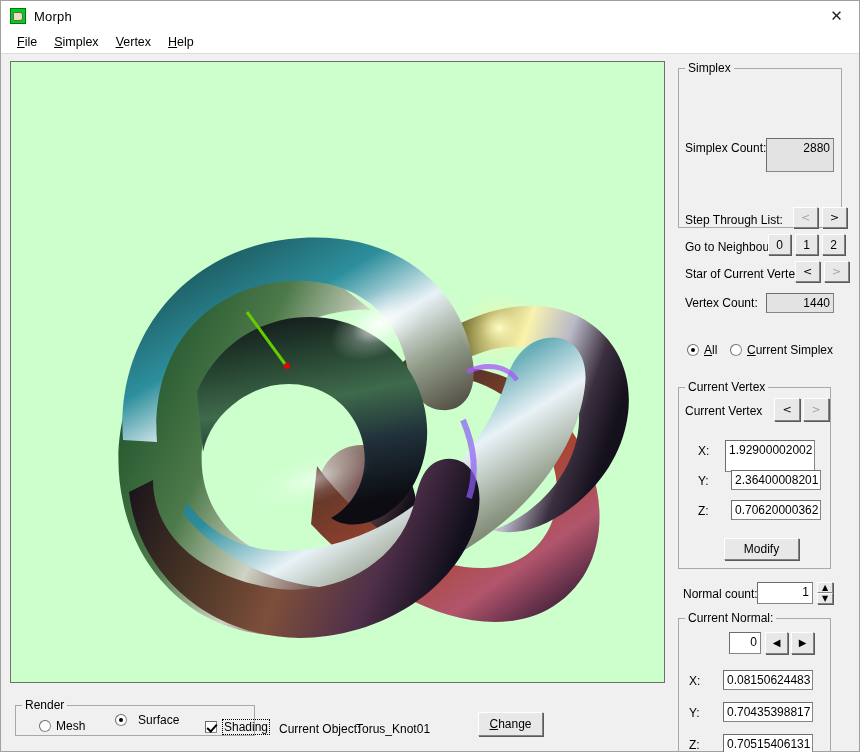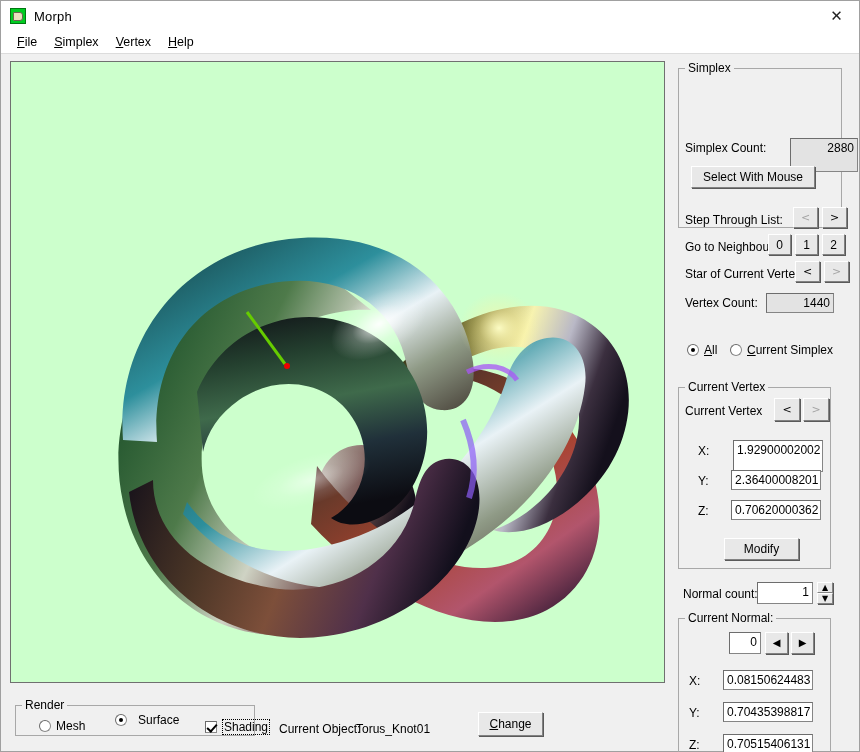--- a/index.html
+++ b/index.html
@@ -366,22 +366,21 @@
         </g>
       </svg>
     </div>
 
     <div class="right-panel">
 
       <fieldset class="group" style="left:5px; top:7px; width:164px; height:167px;">
         <legend>Simplex</legend>
       </fieldset>
       <div class="lbl" style="left:12px; top:87px;">Simplex Count:</div>
-      <div class="field readonly right" style="left:93px; top:84px; width:68px; height:34px;margin-left:24px;">2880</div>
-      <div class="btn" style="left:18px; top:112px; width:124px; height:22px;">Select With Mouse</div>
+      <div class="field readonly right" style="left:93px; top:84px; width:68px; height:34px;">2880</div>
 
       <div class="lbl" style="left:12px; top:159px;">Step Through List:</div>
       <div class="btn disabled" style="left:120px; top:153px; width:25px; height:21px;">
           <span class="arrow">&lt;</span>
         </div>
       <div class="btn" style="left:149px; top:153px; width:25px; height:21px;">
           <span class="arrow">&gt;</span>
         </div>
 
       <div class="lbl" style="left:12px; top:186px;">Go to Neighbour:</div>
@@ -414,21 +413,21 @@
       </fieldset>
       <div class="lbl" style="left:12px; top:350px;">Current Vertex</div>
       <div class="btn" style="left:101px; top:344px; width:26px; height:23px;">
           <span class="arrow">&lt;</span>
         </div>
       <div class="btn disabled" style="left:130px; top:344px; width:26px; height:23px;">
           <span class="arrow">&gt;</span>
         </div>
 
       <div class="lbl" style="left:25px; top:390px;">X:</div>
-      <div class="field" style="left:60px; top:386px; width:90px; height:32px;">1.92900002002</div>
+      <div class="field" style="left:52px; top:386px; width:90px; height:32px;">1.92900002002</div>
       <div class="lbl" style="left:25px; top:420px;">Y:</div>
       <div class="field" style="left:58px; top:416px; width:90px; height:20px;">2.36400008201</div>
       <div class="lbl" style="left:25px; top:450px;">Z:</div>
       <div class="field" style="left:58px; top:446px; width:90px; height:20px;">0.70620000362</div>
       <div class="btn" style="left:51px; top:484px; width:75px; height:22px;">Modify</div>
 
       <div class="lbl" style="left:10px; top:533px;">Normal count:</div>
       <div class="field right" style="left:84px; top:528px; width:56px; height:22px;">1</div>
       <div class="spin" style="left:144px; top:528px;">▲</div>
       <div class="spin" style="left:144px; top:539px;">▼</div>

